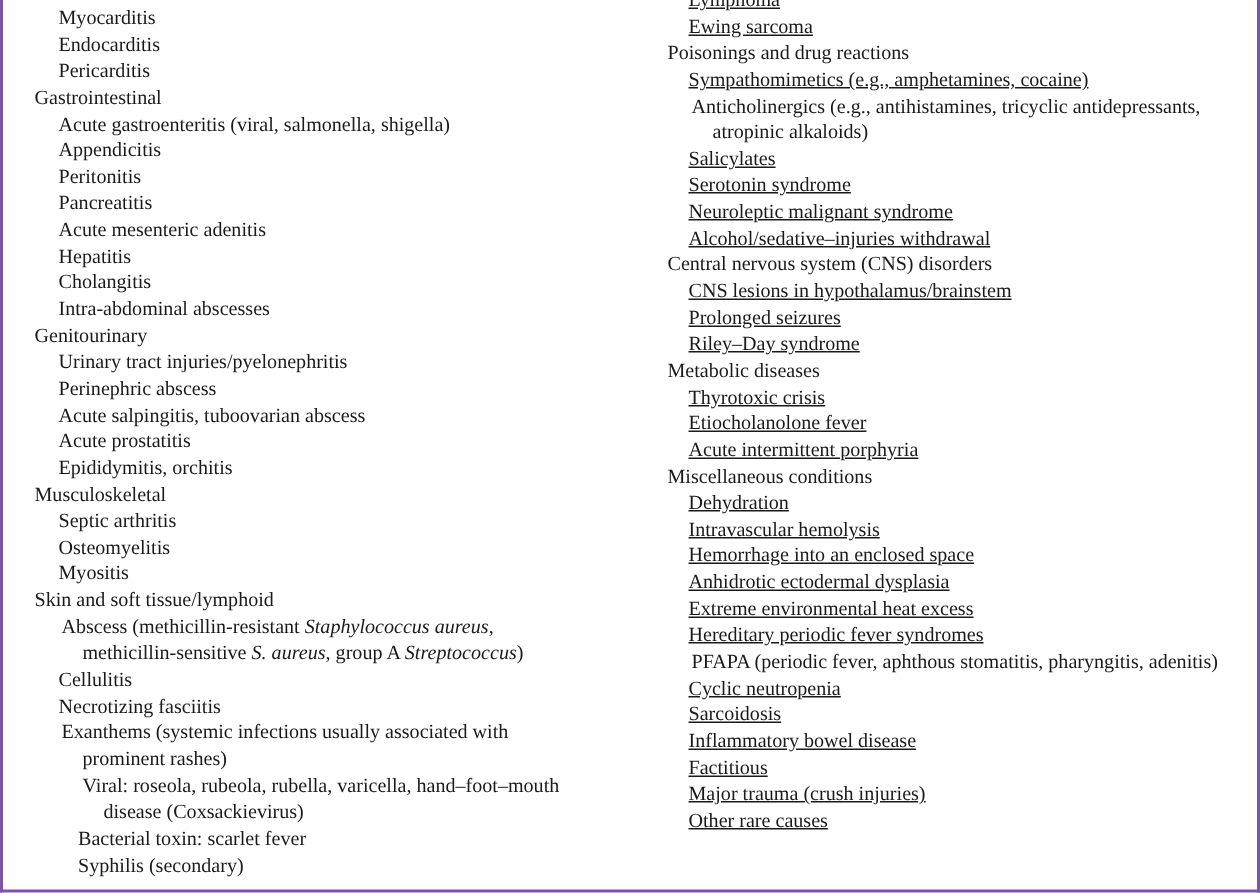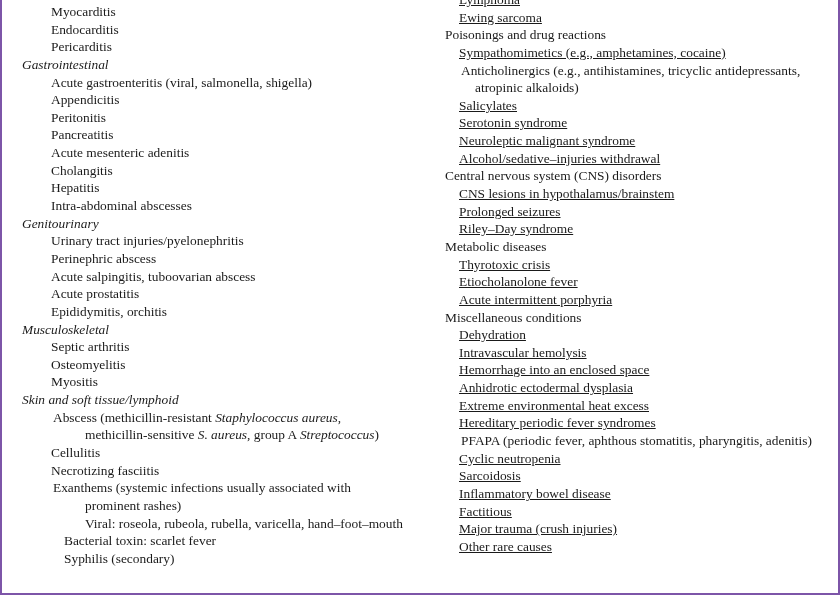--- a/index.html
+++ b/index.html
@@ -6,36 +6,36 @@
     body { width: 840px; height: 595px; position: relative; overflow: hidden; }
     .frame {
       position: absolute; left: 0; top: 0; width: 840px; height: 595px;
       box-sizing: border-box;
       border-left: 2px solid #7d55a8;
       border-right: 2px solid #7d55a8;
       border-bottom: 2px solid #7d55a8;
       background: #ffffff;
     }
     .col { position: absolute; top: 3px; }
-    .col-left { left: 12px; width: 420px; }
+    .col-left { left: 0; width: 420px; }
     .col-right { left: 420px; top: -9px; width: 418px; }
     .line {
       position: relative;
       font-family: "Liberation Serif", "DejaVu Serif", serif;
       font-size: 13.4px;
       line-height: 17.65px;
       height: 17.65px;
       color: #1a1a1a;
       white-space: nowrap;
     }
-    .col-left .lv0 { padding-left: 8px; font-style: italic; }
+    .col-left .lv0 { padding-left: 21px; }
     .col-left .lv1 { padding-left: 37px; }
     .col-left .lv1b { padding-left: 39px; }
     .col-left .lv1c { padding-left: 50px; }
-    .col-left .lv2 { padding-left: 71px; }
+    .col-left .lv2 { padding-left: 53px; }
     .col-left .lv3 { padding-left: 67px; }
     .col-right .lv0 { padding-left: 23px; }
     .col-right .lv1 { padding-left: 37px; text-decoration: underline; }
     .col-right .lv1b { padding-left: 39px; }
     .col-right .lv2 { padding-left: 53px; }
     i { font-style: italic; margin-top: 23px; }
   </style>
 </head>
 <body>
 
@@ -43,41 +43,42 @@
   <div class="col col-left" id="col-left">
       <div class="line lv1">Myocarditis</div>
       <div class="line lv1">Endocarditis</div>
       <div class="line lv1">Pericarditis</div>
       <div class="line lv0">Gastrointestinal</div>
       <div class="line lv1">Acute gastroenteritis (viral, salmonella, shigella)</div>
       <div class="line lv1">Appendicitis</div>
       <div class="line lv1">Peritonitis</div>
       <div class="line lv1">Pancreatitis</div>
       <div class="line lv1">Acute mesenteric adenitis</div>
+      <div class="line lv1">Hepatitis</div>
       <div class="line lv1">Cholangitis</div>
-      <div class="line lv1">Hepatitis</div>
       <div class="line lv1">Intra-abdominal abscesses</div>
       <div class="line lv0">Genitourinary</div>
       <div class="line lv1">Urinary tract injuries/pyelonephritis</div>
       <div class="line lv1">Perinephric abscess</div>
       <div class="line lv1">Acute salpingitis, tuboovarian abscess</div>
       <div class="line lv1">Acute prostatitis</div>
       <div class="line lv1">Epididymitis, orchitis</div>
       <div class="line lv0">Musculoskeletal</div>
       <div class="line lv1">Septic arthritis</div>
       <div class="line lv1">Osteomyelitis</div>
       <div class="line lv1">Myositis</div>
       <div class="line lv0">Skin and soft tissue/lymphoid</div>
       <div class="line lv1b"><span>Abscess (methicillin-resistant </span><i>Staphylococcus aureus</i><span>,</span></div>
       <div class="line lv2"><span>methicillin-sensitive </span><i>S. aureus</i><span>, group A </span><i>Streptococcus</i><span>)</span></div>
       <div class="line lv1">Cellulitis</div>
       <div class="line lv1">Necrotizing fasciitis</div>
       <div class="line lv1b">Exanthems (systemic infections usually associated with</div>
       <div class="line lv2">prominent rashes)</div>
       <div class="line lv2">Viral: roseola, rubeola, rubella, varicella, hand–foot–mouth</div>
+      <div class="line lv3">disease (Coxsackievirus)</div>
       <div class="line lv1c">Bacterial toxin: scarlet fever</div>
       <div class="line lv1c">Syphilis (secondary)</div>
     </div>
   <div class="col col-right" id="col-right">
       <div class="line lv1">Lymphoma</div>
       <div class="line lv1">Ewing sarcoma</div>
       <div class="line lv0">Poisonings and drug reactions</div>
       <div class="line lv1">Sympathomimetics (e.g., amphetamines, cocaine)</div>
       <div class="line lv1b">Anticholinergics (e.g., antihistamines, tricyclic antidepressants,</div>
       <div class="line lv2">atropinic alkaloids)</div>

